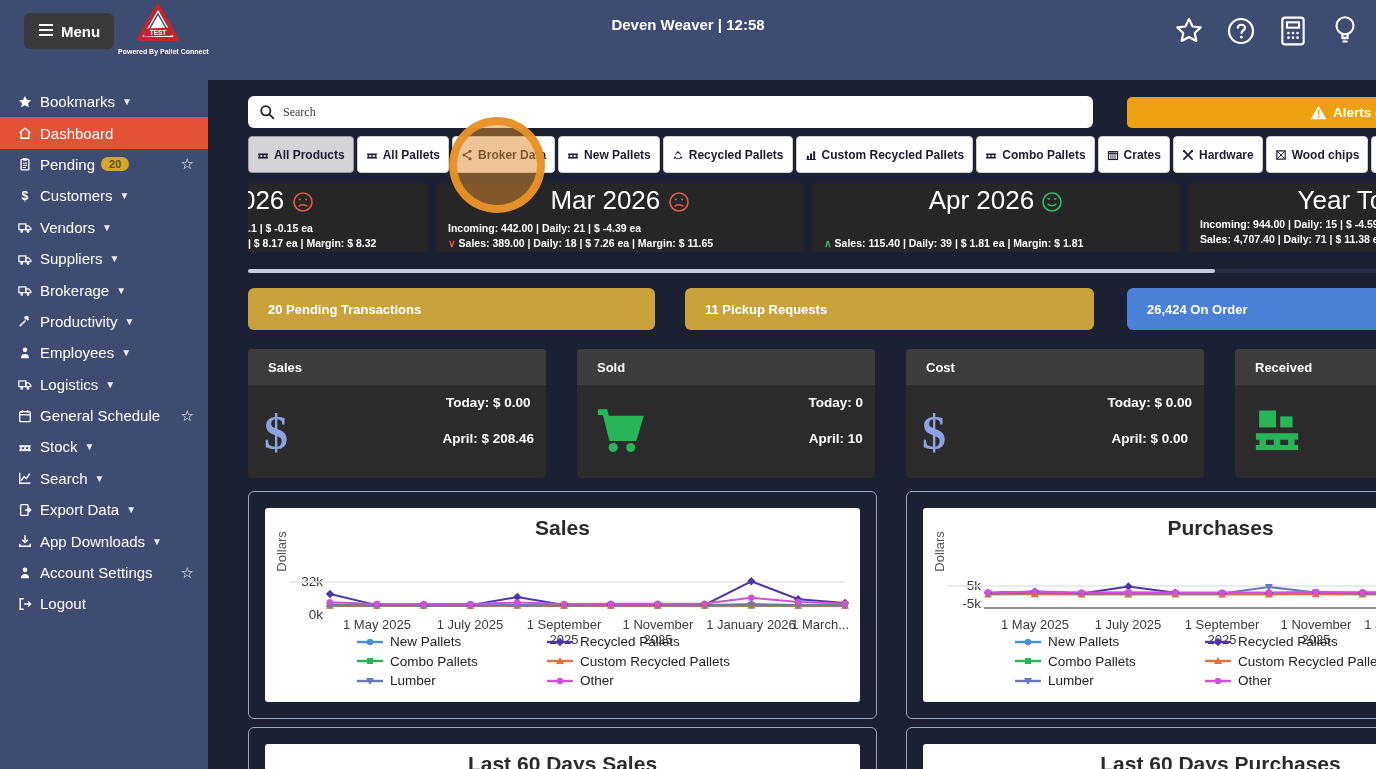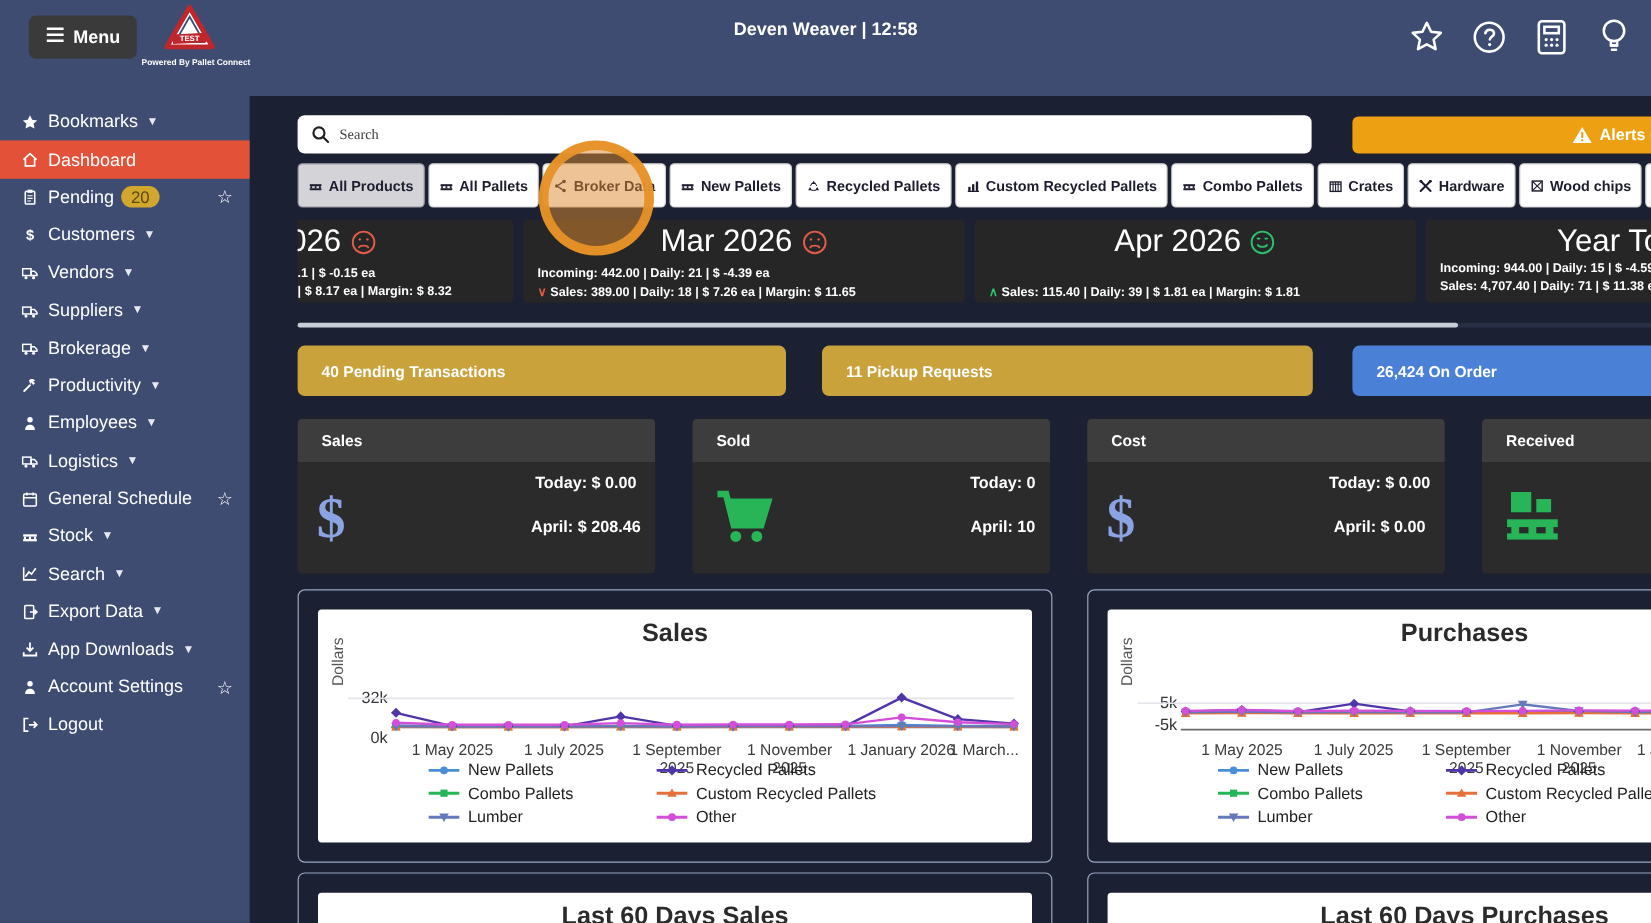--- a/index.html
+++ b/index.html
@@ -17,21 +17,21 @@
                  font-size:15px; font-weight:bold; }
   .top-icons { position:absolute; right:14px; top:12px; display:flex; gap:18px; align-items:center; }
   .top-icons .tico { width:34px; height:38px; display:flex; align-items:center; justify-content:center; cursor:pointer; }
   
   .sidebar { position:absolute; left:0; top:80px; bottom:0; width:208px; background:#3e4c72; z-index:6; padding-top:6px; }
   .side-item { position:relative; height:31.4px; display:flex; align-items:center; padding-left:16px;
                color:#fff; font-size:15px; cursor:pointer; white-space:nowrap; }
   .side-item .sico { width:17px; margin-right:7px; display:inline-flex; justify-content:center; }
   .side-item.active { background:#e25138; }
   .side-item .caret { font-size:10px; margin-left:7px; color:#e8eaf2; }
-  .side-item .badge { margin-left:6px; background:#d2a72e; color:#5d4a12; font-size:14px; font-weight:normal;
+  .side-item .badge { margin-left:6px; background:#d2a72e; color:#5d4a12; font-size:11px; font-weight:bold;
                       border-radius:9px; padding:1px 8px; }
   .side-item .fav { position:absolute; right:14px; font-size:15px; color:#fff; }
   
   .main { position:absolute; left:240px; top:80px; right:0; bottom:0; background:#1b2133; }
   .searchbar { position:absolute; left:8px; top:16px; width:845px; height:32px; background:#fff;
                border-radius:6px; display:flex; align-items:center; padding:0 11px; gap:8px; }
   .searchbar input { flex:1; border:none; outline:none; font-size:12px; color:#4c1d95; background:transparent;
                      font-family:Liberation Serif, serif; }
   .searchbar input::placeholder { color:#3c3c3c; opacity:1; }
   .alerts-btn { position:absolute; left:887px; top:17px; width:500px; height:31px; background:#eda112;
@@ -496,21 +496,21 @@
           <div class="mtitle">Year To Date</div>
           <div class="stat">Incoming: 944.00 | Daily: 15 | $ -4.59 ea</div>
           <div class="stat">Sales: 4,707.40 | Daily: 71 | $ 11.38 ea | Margin: $</div>
         </div>
       </div>
   </div>
   <div class="hscroll-track">
     <div class="hscroll-thumb"></div>
   </div>
 
-  <button class="banner gold" style="left:8px; width:407px;">40 Pending Transactions</button>
+  <button class="banner gold" style="left:8px; width:407px;">20 Pending Transactions</button>
   <button class="banner gold" style="left:445px; width:409px;">11 Pickup Requests</button>
   <button class="banner blue" style="left:887px; width:460px;">26,424 On Order</button>
 
   <div id="statcards">
       <div class="scard" style="left: 8px;">
         <div class="shead">Sales</div>
         <div class="sbody">
           <span class="sicon"><span class="dollar-glyph">$</span></span>
           <div class="srows">
             <div>Today: $ 0.00</div>

